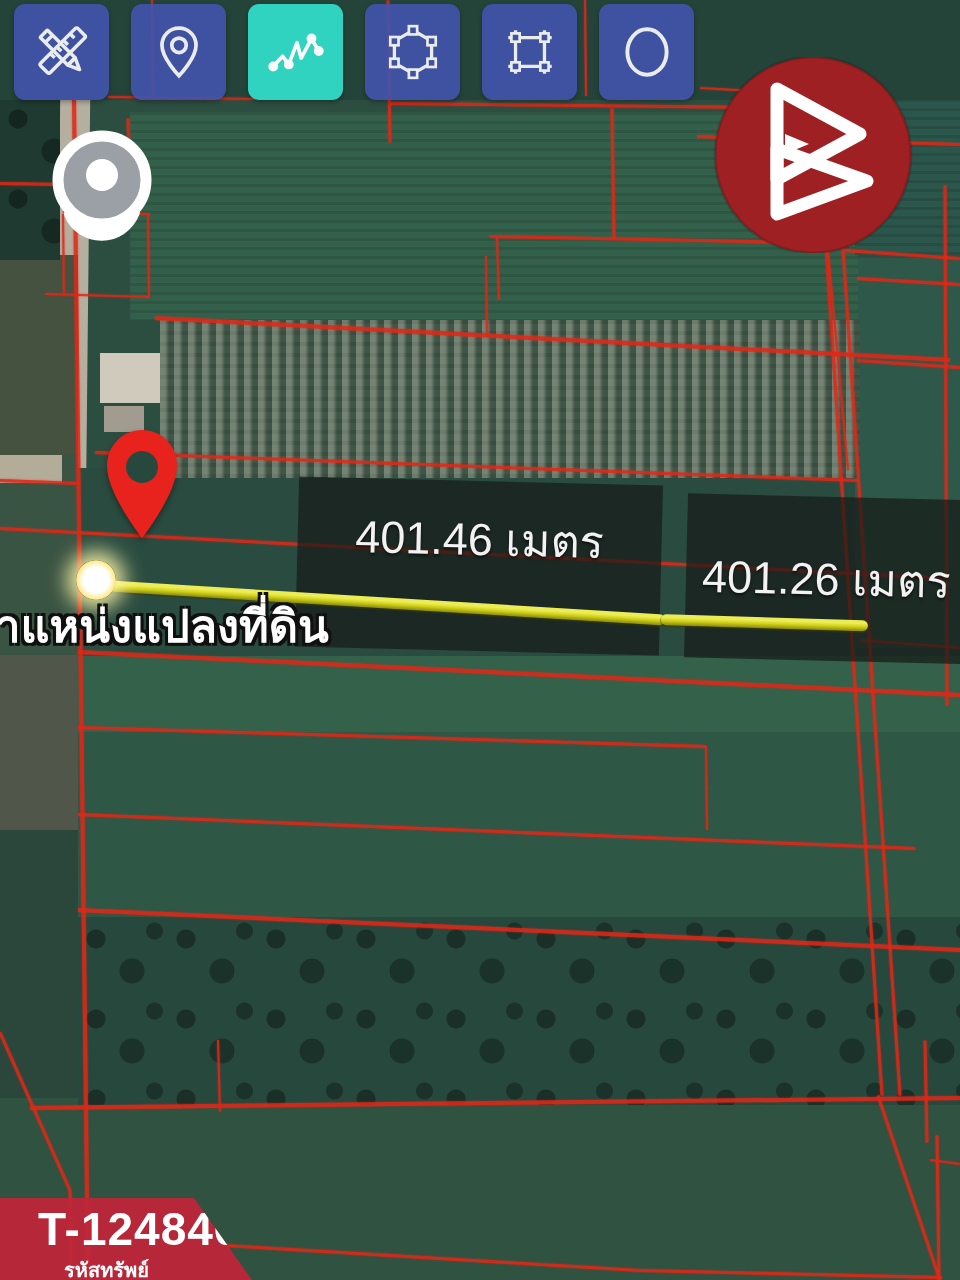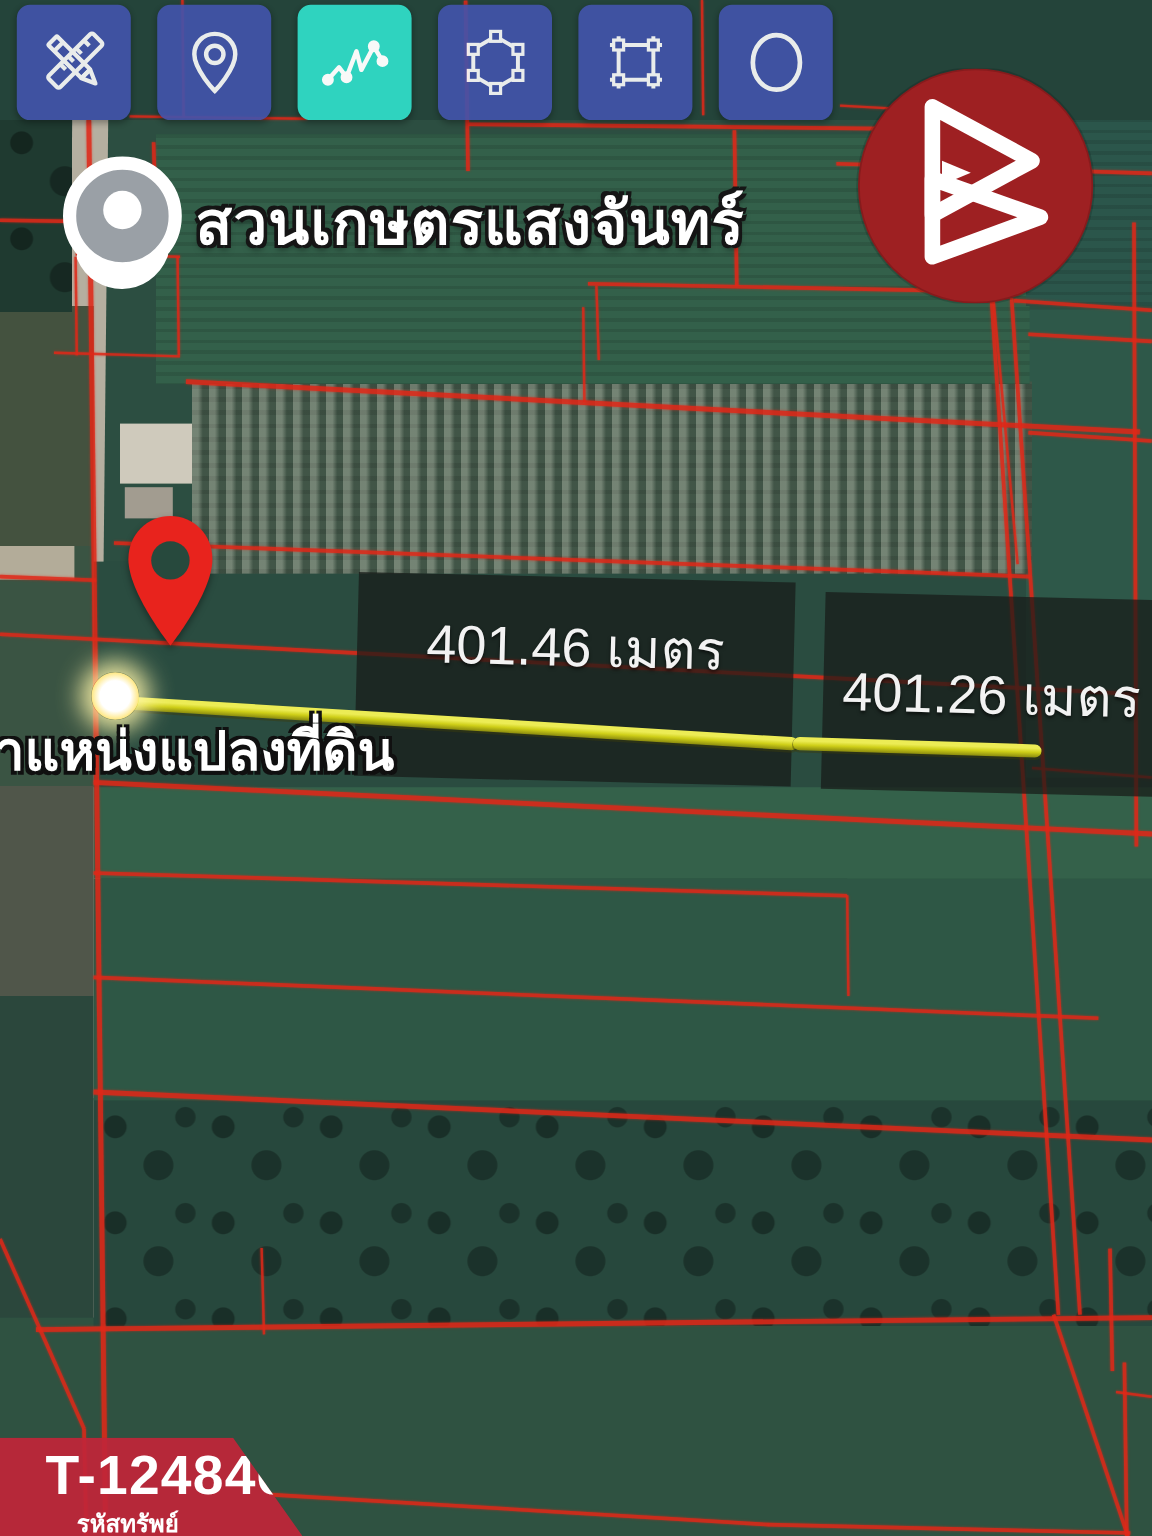--- a/index.html
+++ b/index.html
@@ -236,21 +236,20 @@
     </svg>
   </div>
 
   <div id="place-marker">
     <svg width="100" height="132" viewBox="0 0 100 132">
       <circle cx="50" cy="52" r="44" fill="#9aa0a6" stroke="#fff" stroke-width="11"></circle>
       <circle cx="50" cy="47" r="16" fill="#fff"></circle>
       <path d="M18 86 C30 114 70 114 82 84" fill="none" stroke="#fff" stroke-width="12" stroke-linecap="round"></path>
     </svg>
   </div>
-  <div id="place-title">สวนเกษตรแสงจันทร์</div>
 
   <div id="red-pin">
     <svg width="84" height="120" viewBox="0 0 84 120">
       <path d="M42 4 C23 4 7 19 7 40 C7 68 42 112 42 112 C42 112 77 68 77 40 C77 19 61 4 42 4 Z" fill="#e8231d"></path>
       <circle cx="42" cy="41" r="16" fill="#27493d"></circle>
     </svg>
   </div>
   <div id="glow-dot"></div>
   <div id="pin-caption">ตำแหน่งแปลงที่ดิน</div>
 

